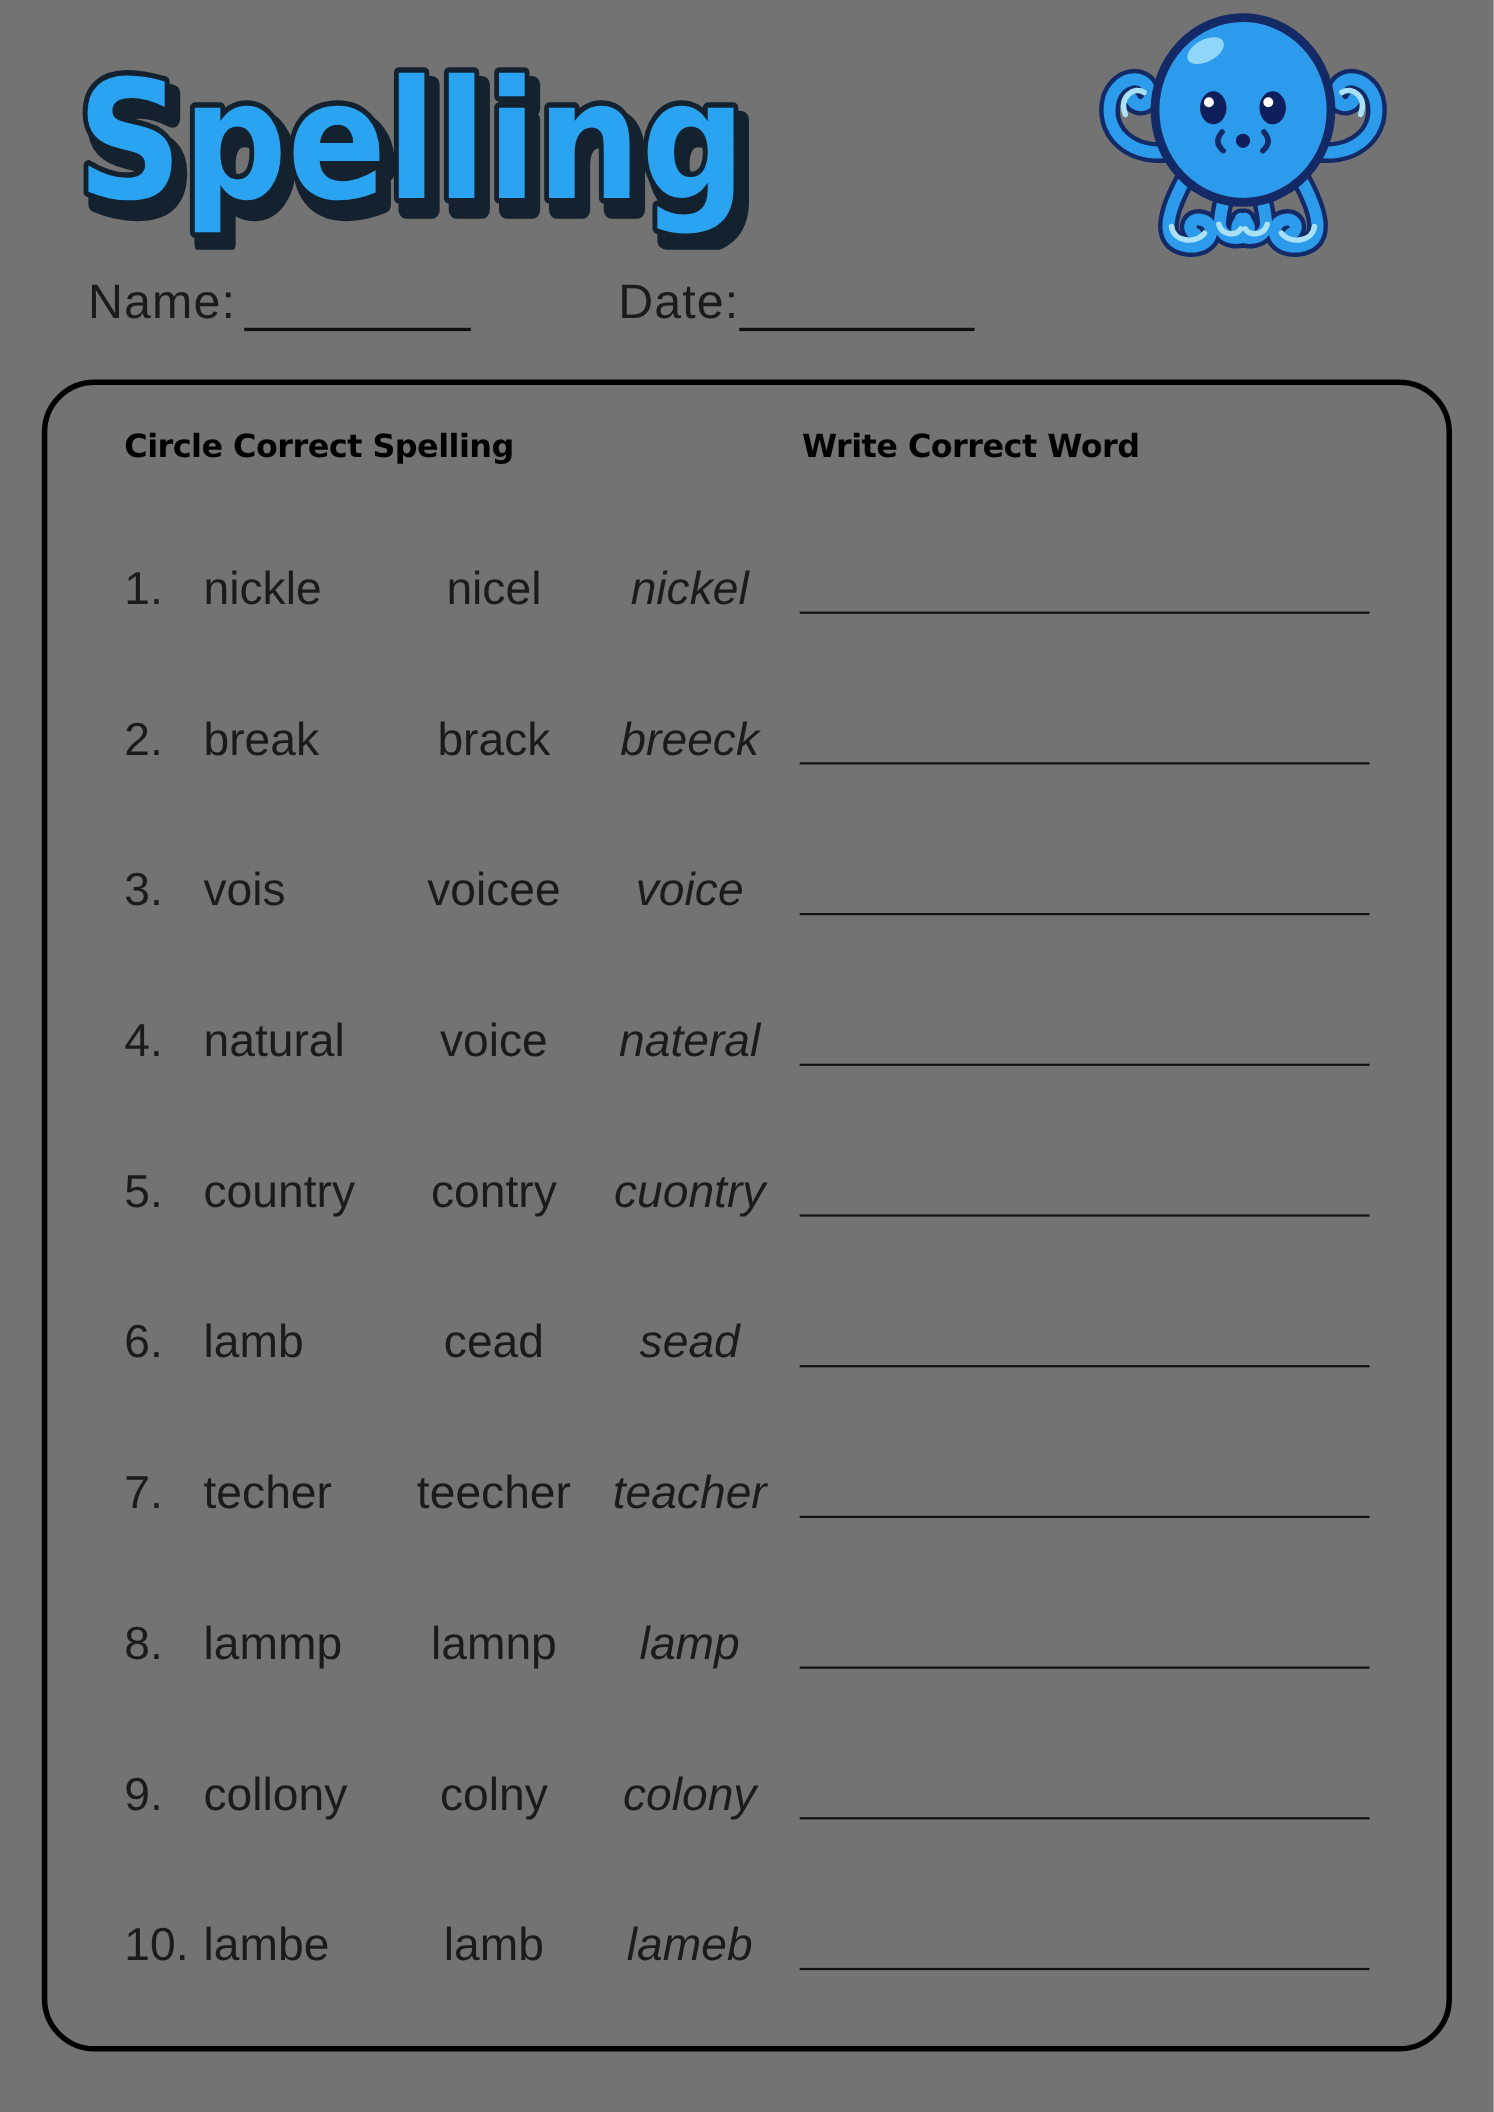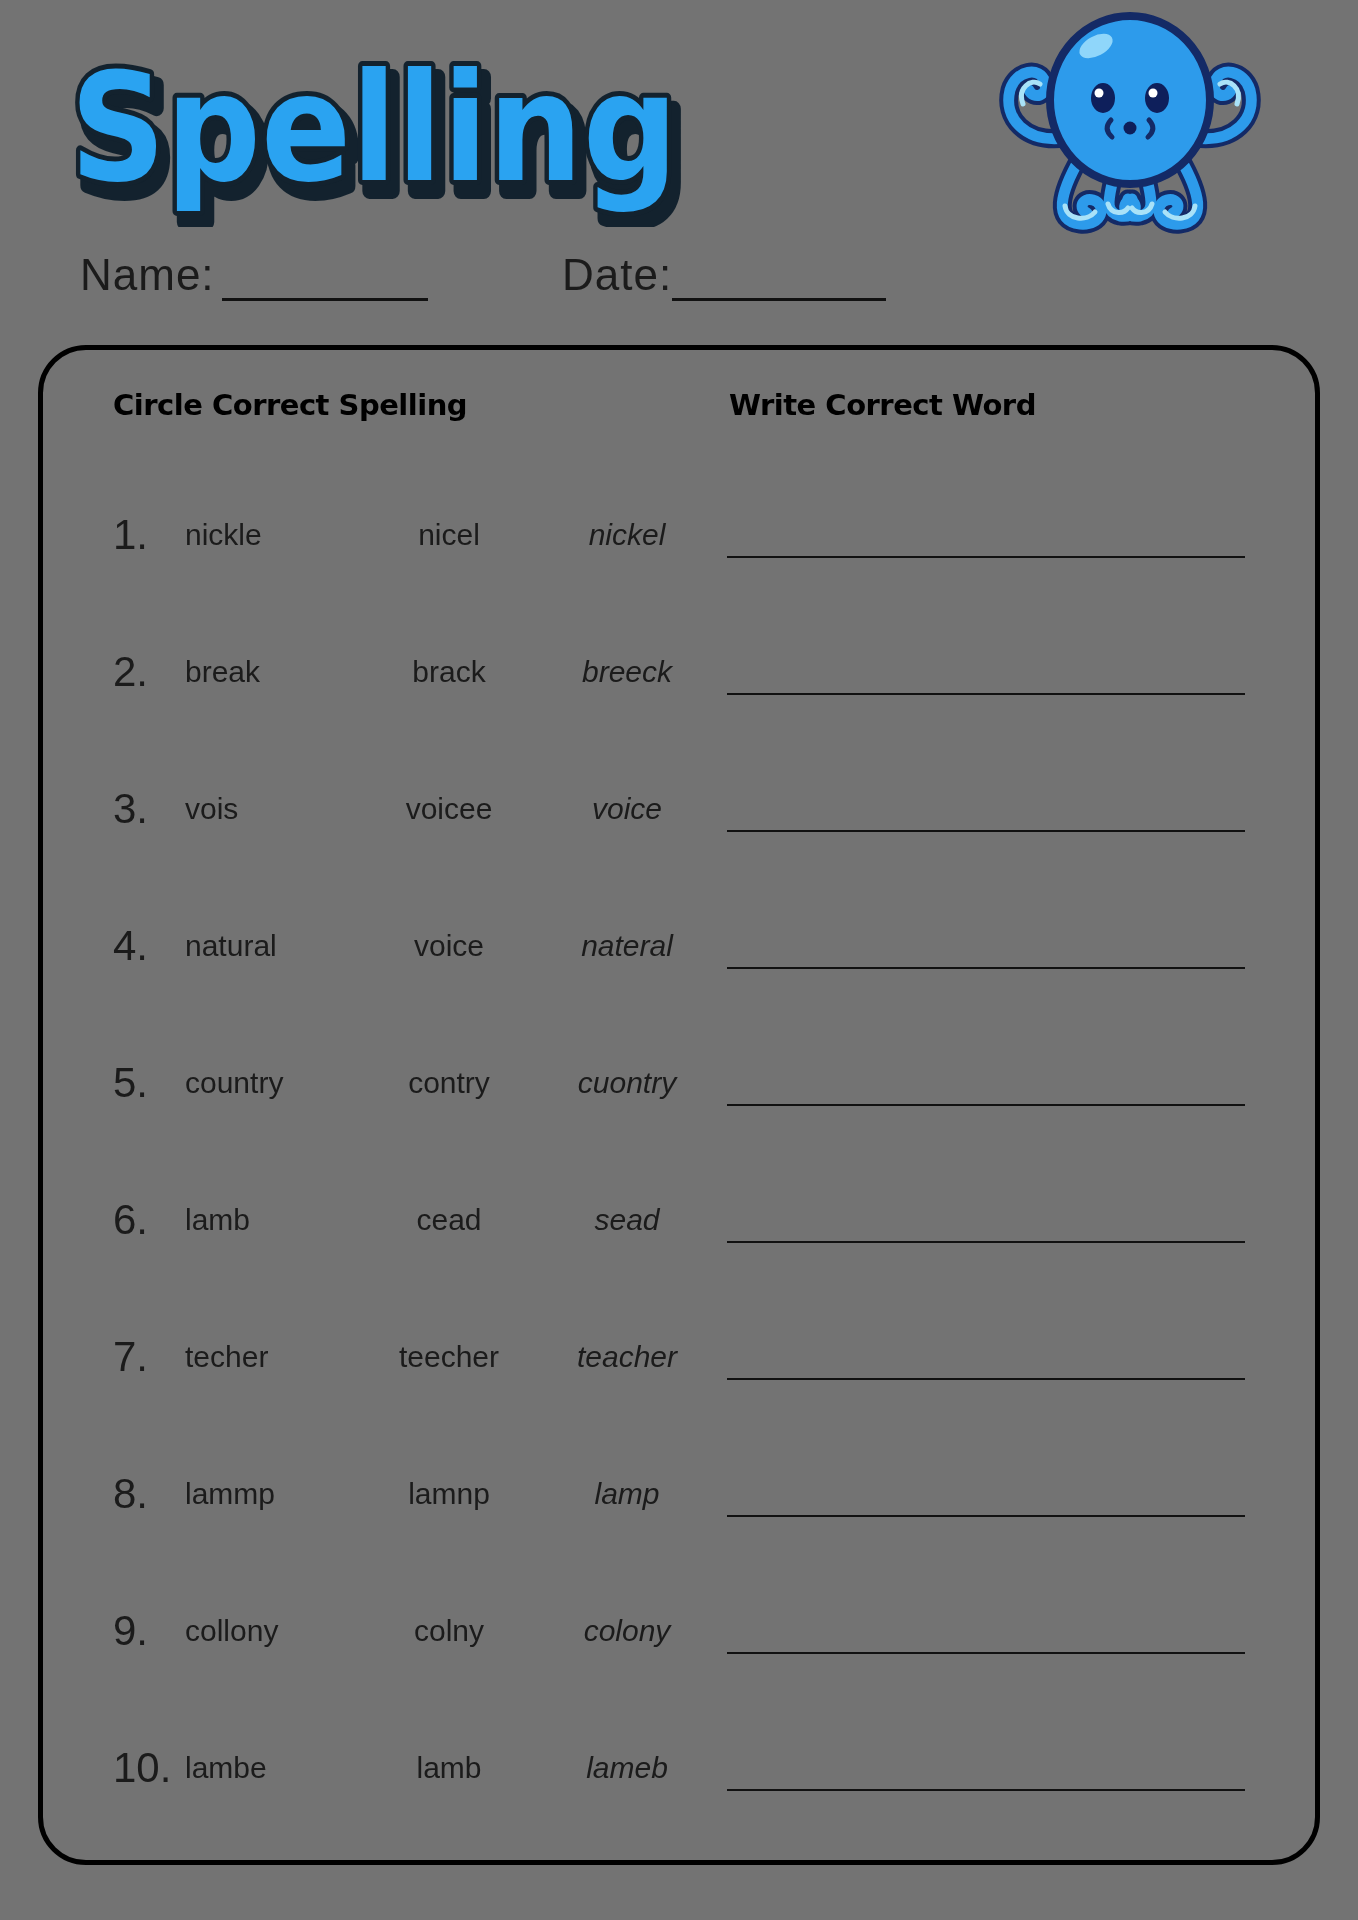--- a/index.html
+++ b/index.html
@@ -31,21 +31,21 @@
   .box-headers{position:relative;height:78px;}
   .col-header{
     font-family:"DejaVu Sans", sans-serif;
     font-weight:bold;font-size:29px;letter-spacing:-0.5px;color:#000;
   }
   .col-header.write{position:absolute;left:616px;top:0;}
   
   .rows{}
   .ws-row{display:flex;align-items:center;height:137px;}
   .row-num{width:72px;font-size:42px;font-weight:400;flex:0 0 auto;}
-  .word{font-size:30px;font-weight:400;flex:0 0 auto;cursor:pointer;}
+  .word{font-size:42px;font-weight:400;flex:0 0 auto;cursor:pointer;}
   .word.c1{width:176px;text-align:left;}
   .word.c2{width:176px;text-align:center;}
   .word.c3{width:180px;text-align:center;font-style:italic;}
   .answer-line{
     flex:1 1 auto;margin-left:10px;
     height:44px;align-self:center;
     border-bottom:2px solid #111;
   }
 </style>
 </head>

